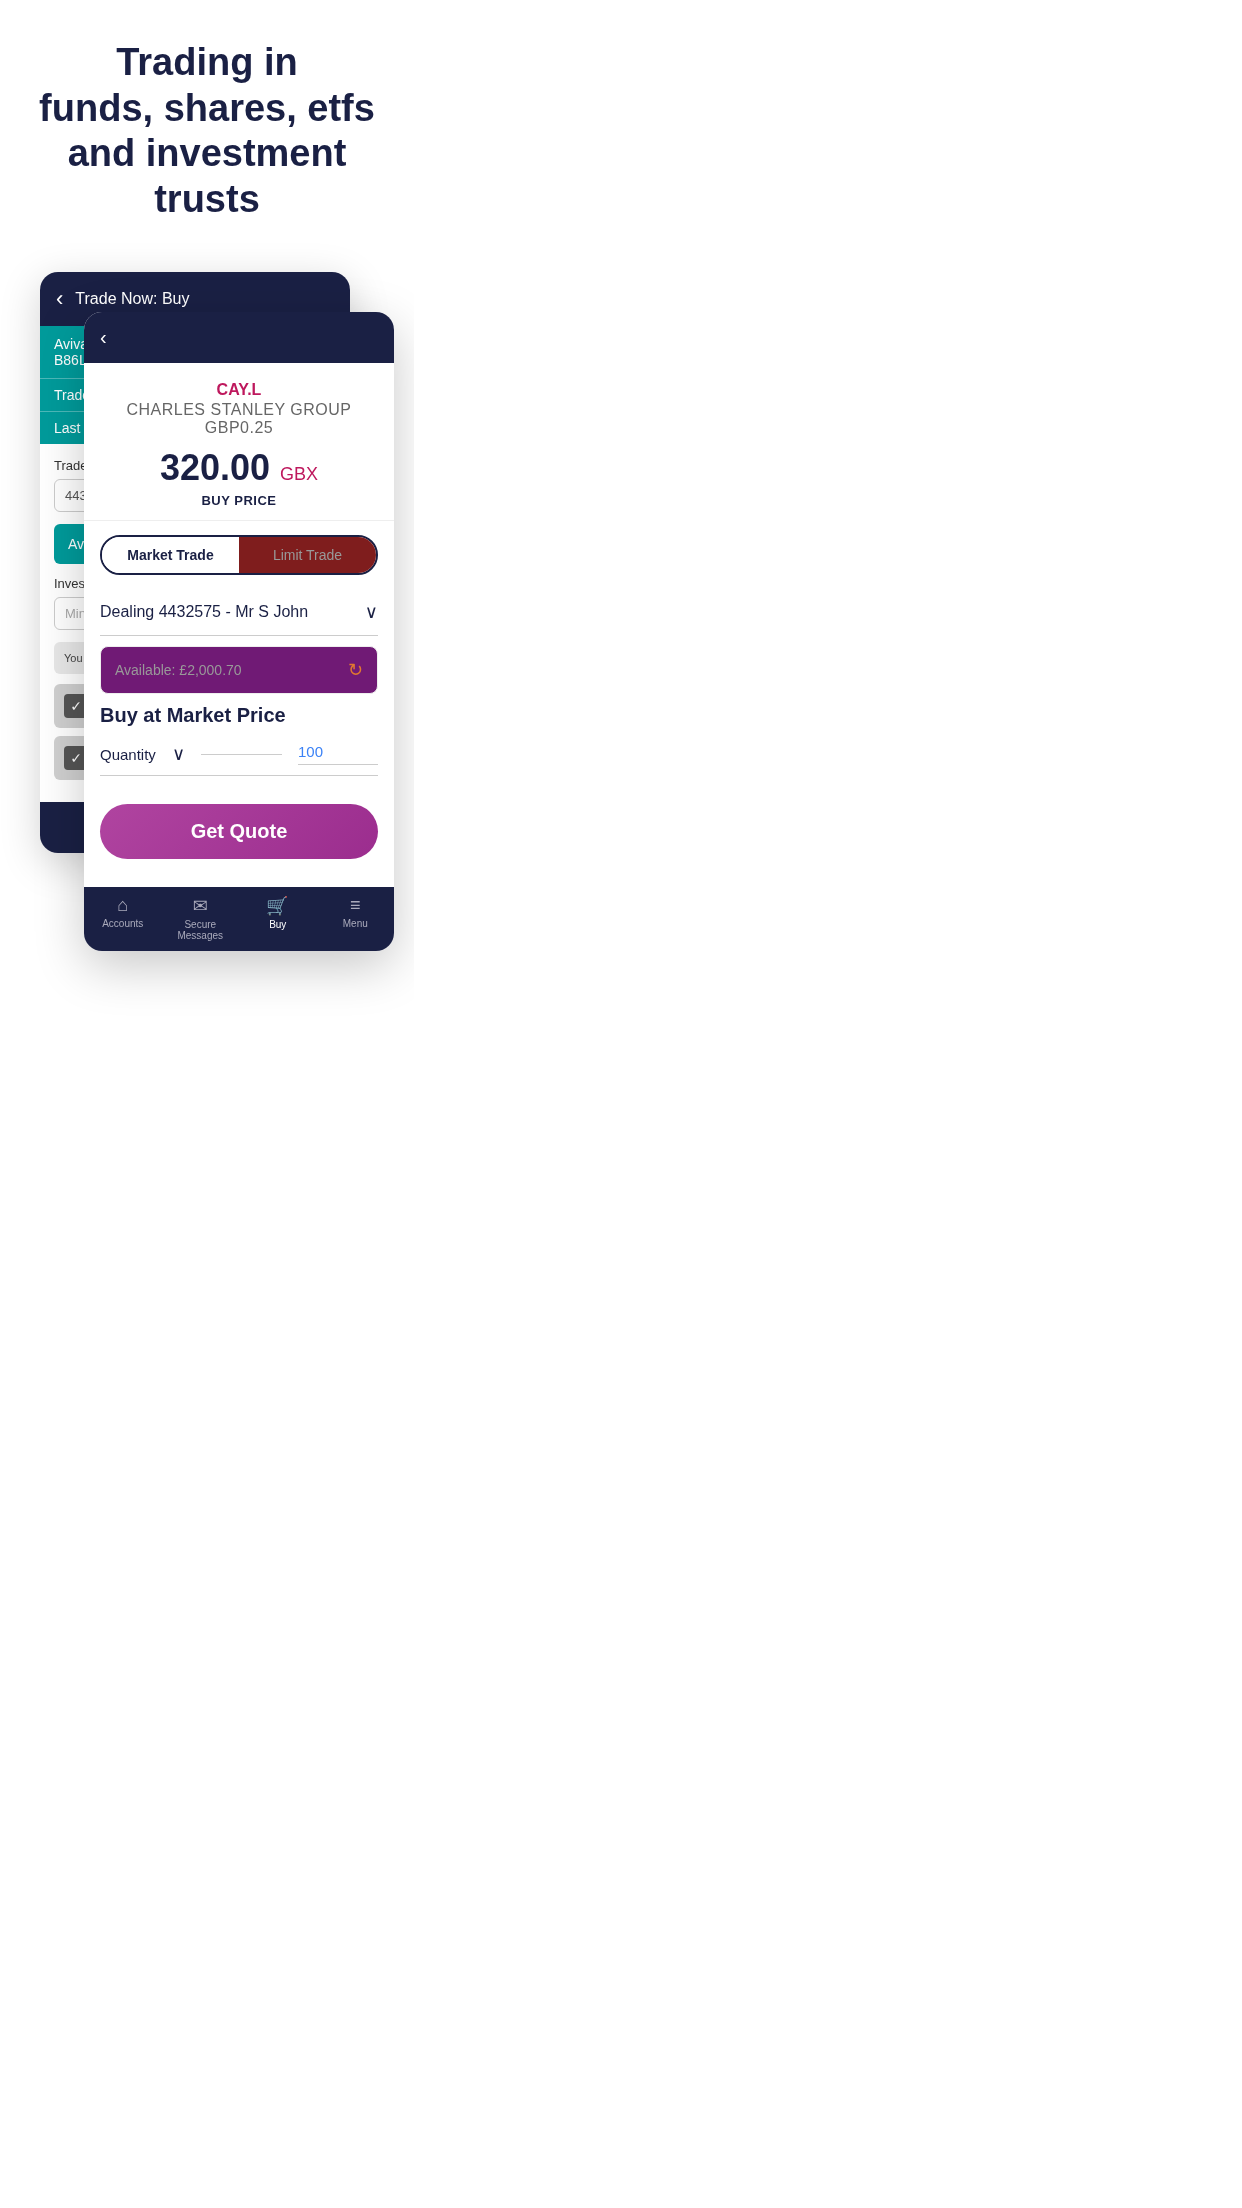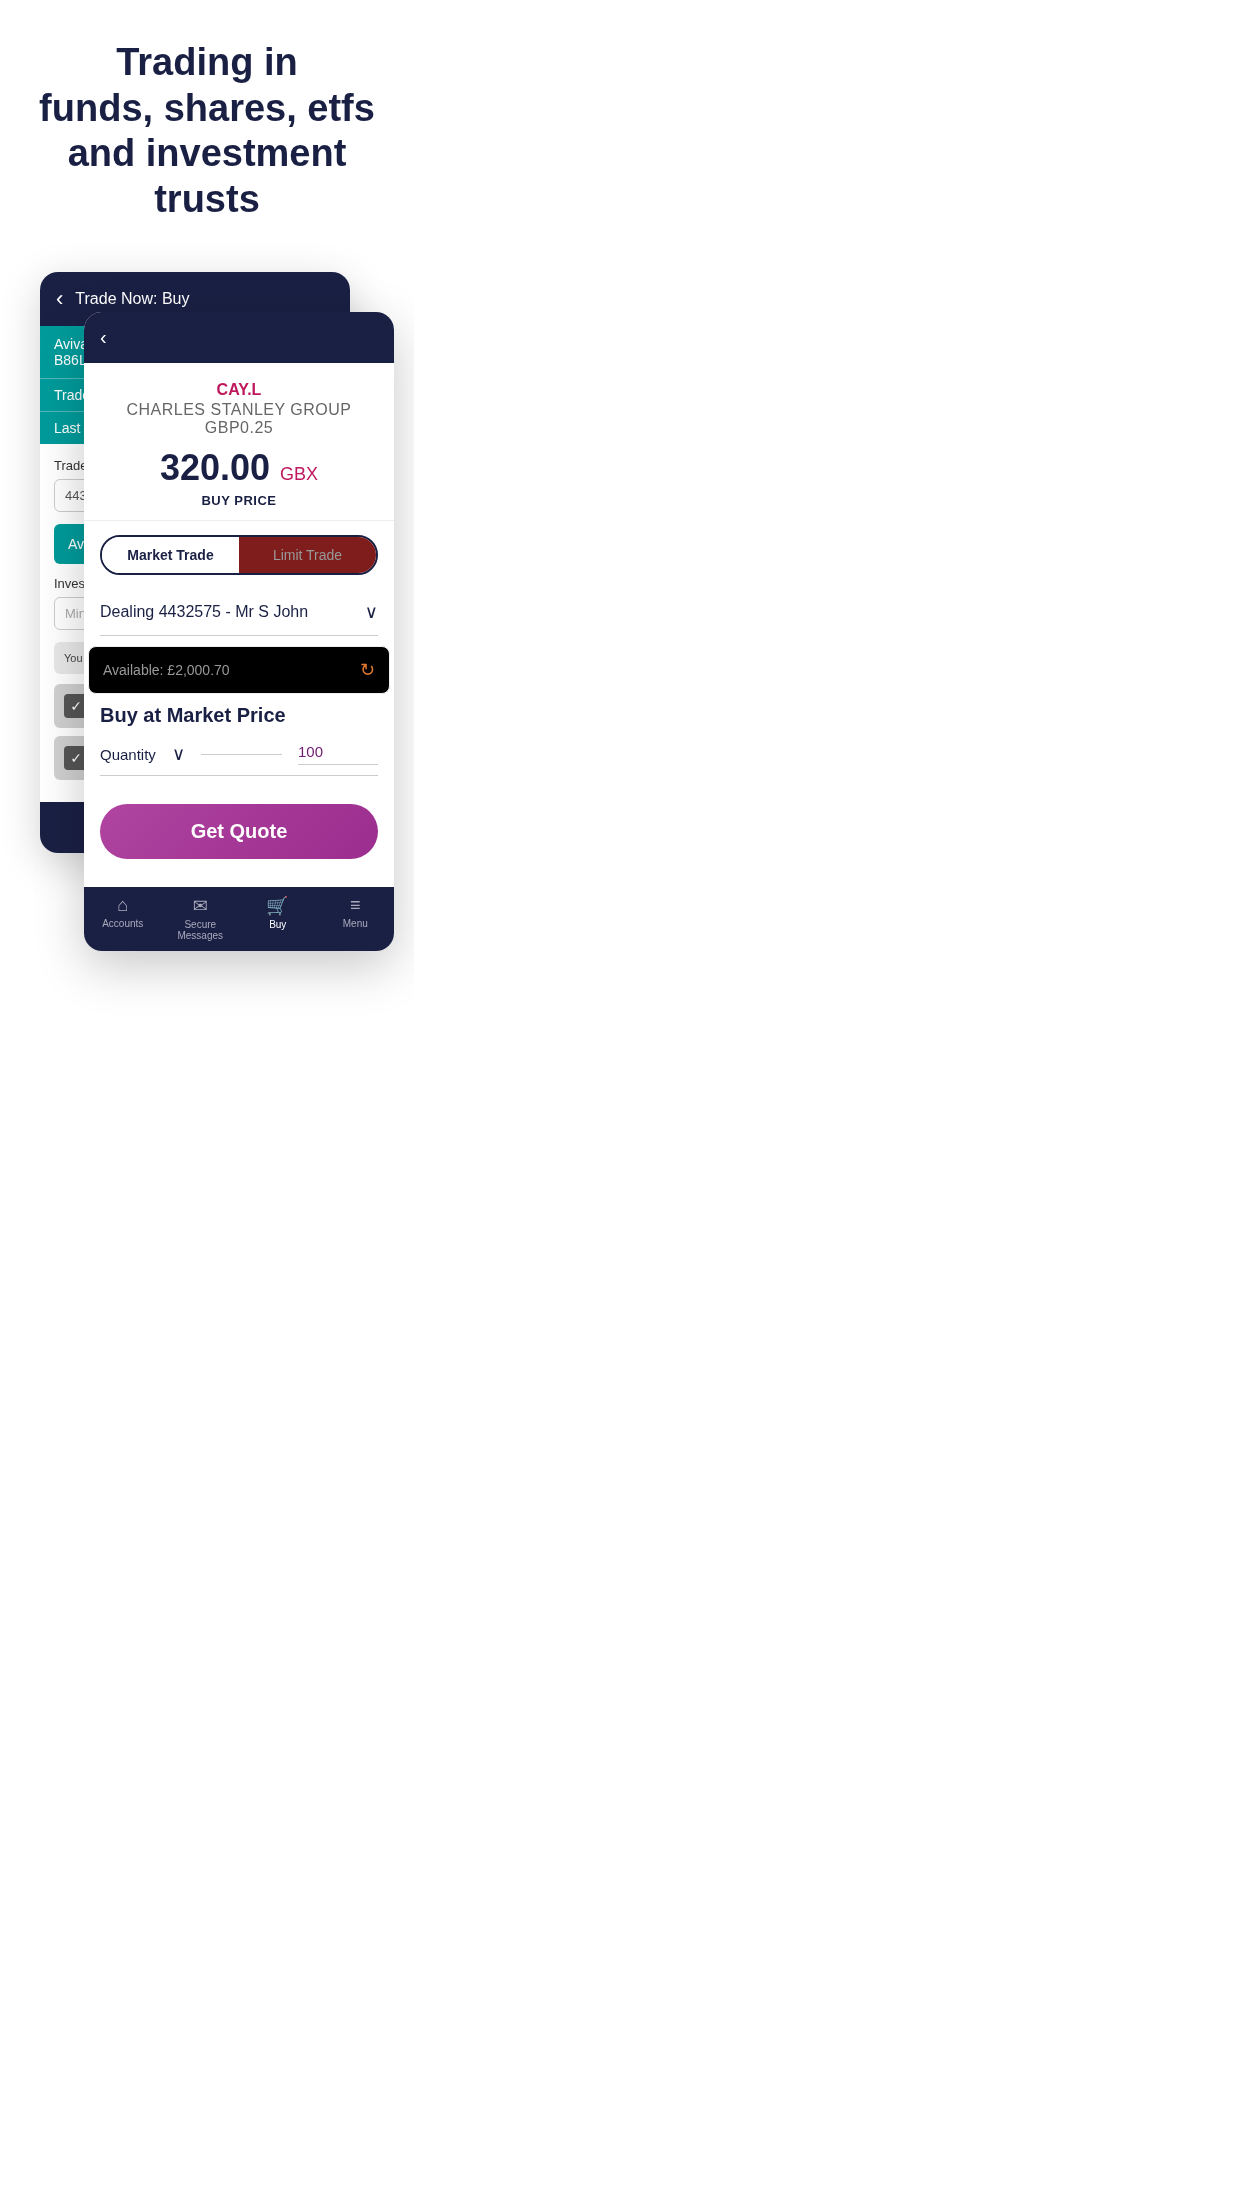--- a/index.html
+++ b/index.html
@@ -275,23 +275,23 @@
       color: #1a2044;
       font-weight: 500;
     }
     .dealing-row .chevron {
       color: #1a2044;
       font-size: 18px;
     }
 
     
     .available-row {
-      margin: 10px 4px;
+      margin: 10px 16px;
       padding: 12px 14px;
-      background: #000000;
+      background: #701a75;
       border: 1px solid #eee;
       border-radius: 8px;
       display: flex;
       justify-content: space-between;
       align-items: center;
     }
     .available-row .avail-text {
       font-size: 14px;
       color: #999;
     }
@@ -326,21 +326,21 @@
       color: #1a2044;
       font-size: 18px;
     }
     .quantity-row .qty-separator {
       flex: 1;
       height: 1px;
       background: #ccc;
     }
     .quantity-row .qty-value {
       font-size: 15px;
-      color: #701a75;
+      color: #3b82f6;
       font-weight: 500;
       padding-bottom: 4px;
       border-bottom: 1px solid #ccc;
       min-width: 80px;
     }
 
     
     .get-quote-btn {
       margin: 28px 16px;
       background: linear-gradient(135deg, #b044a0, #9b2d8e);

